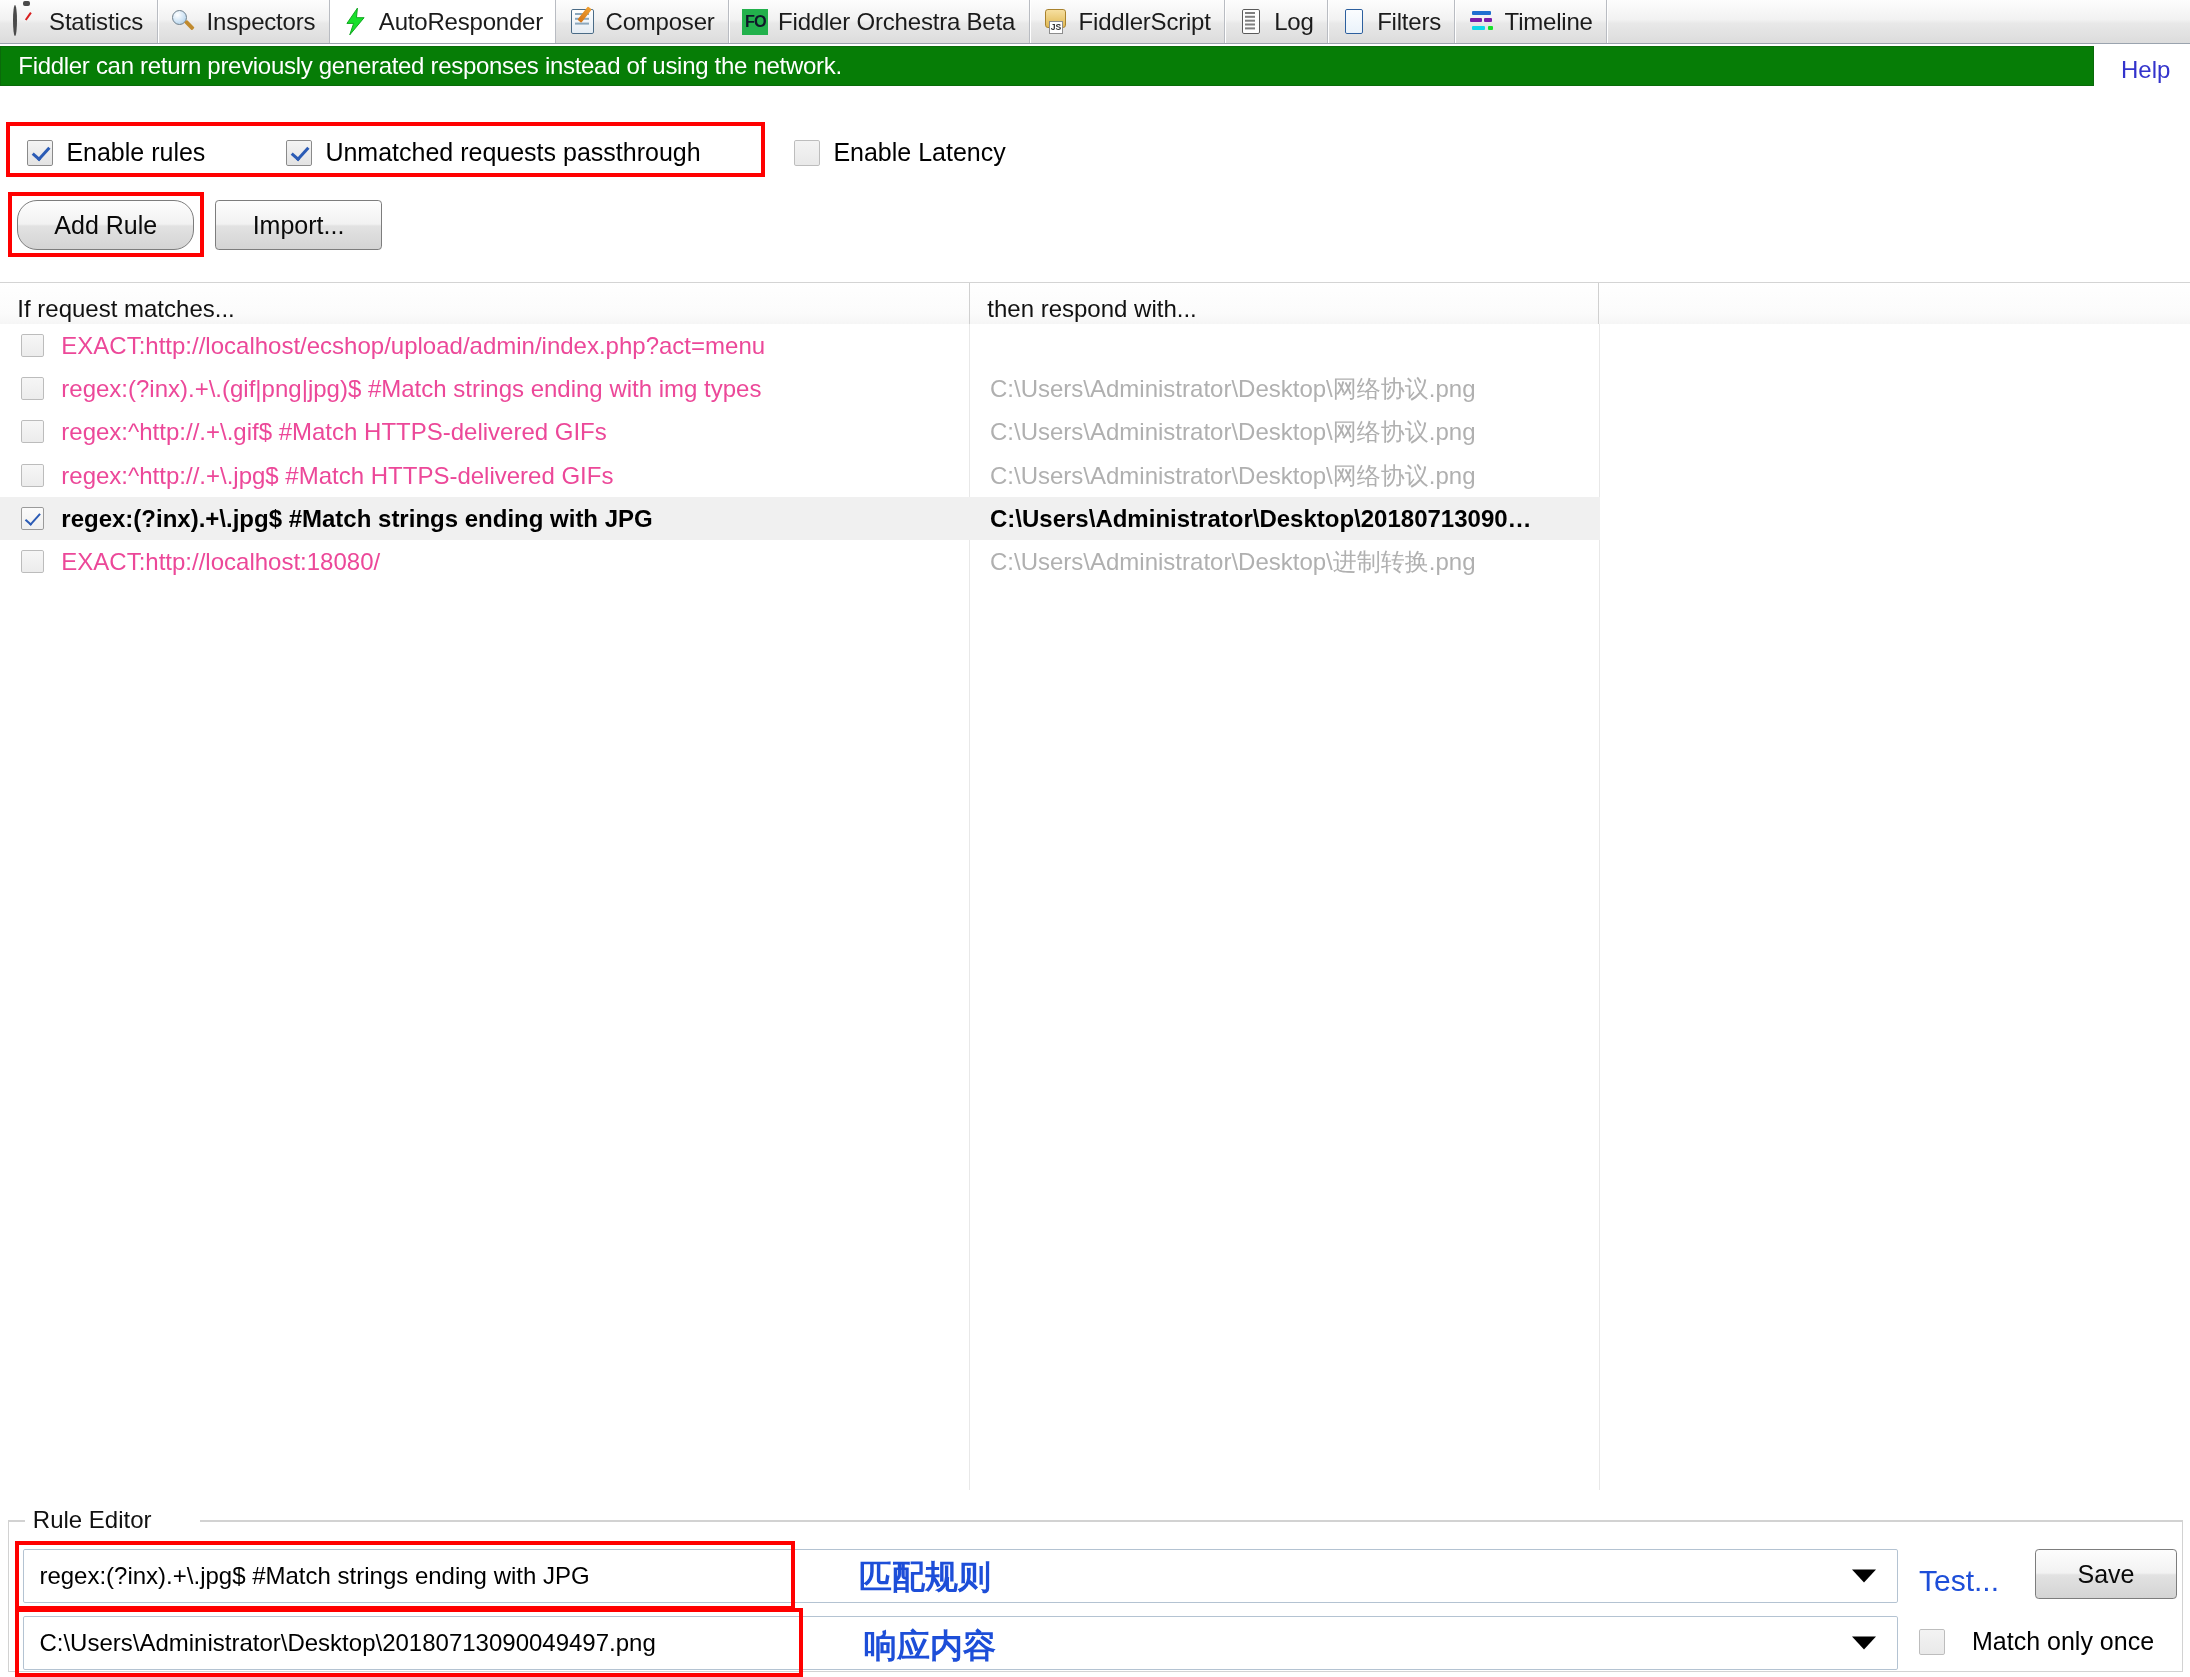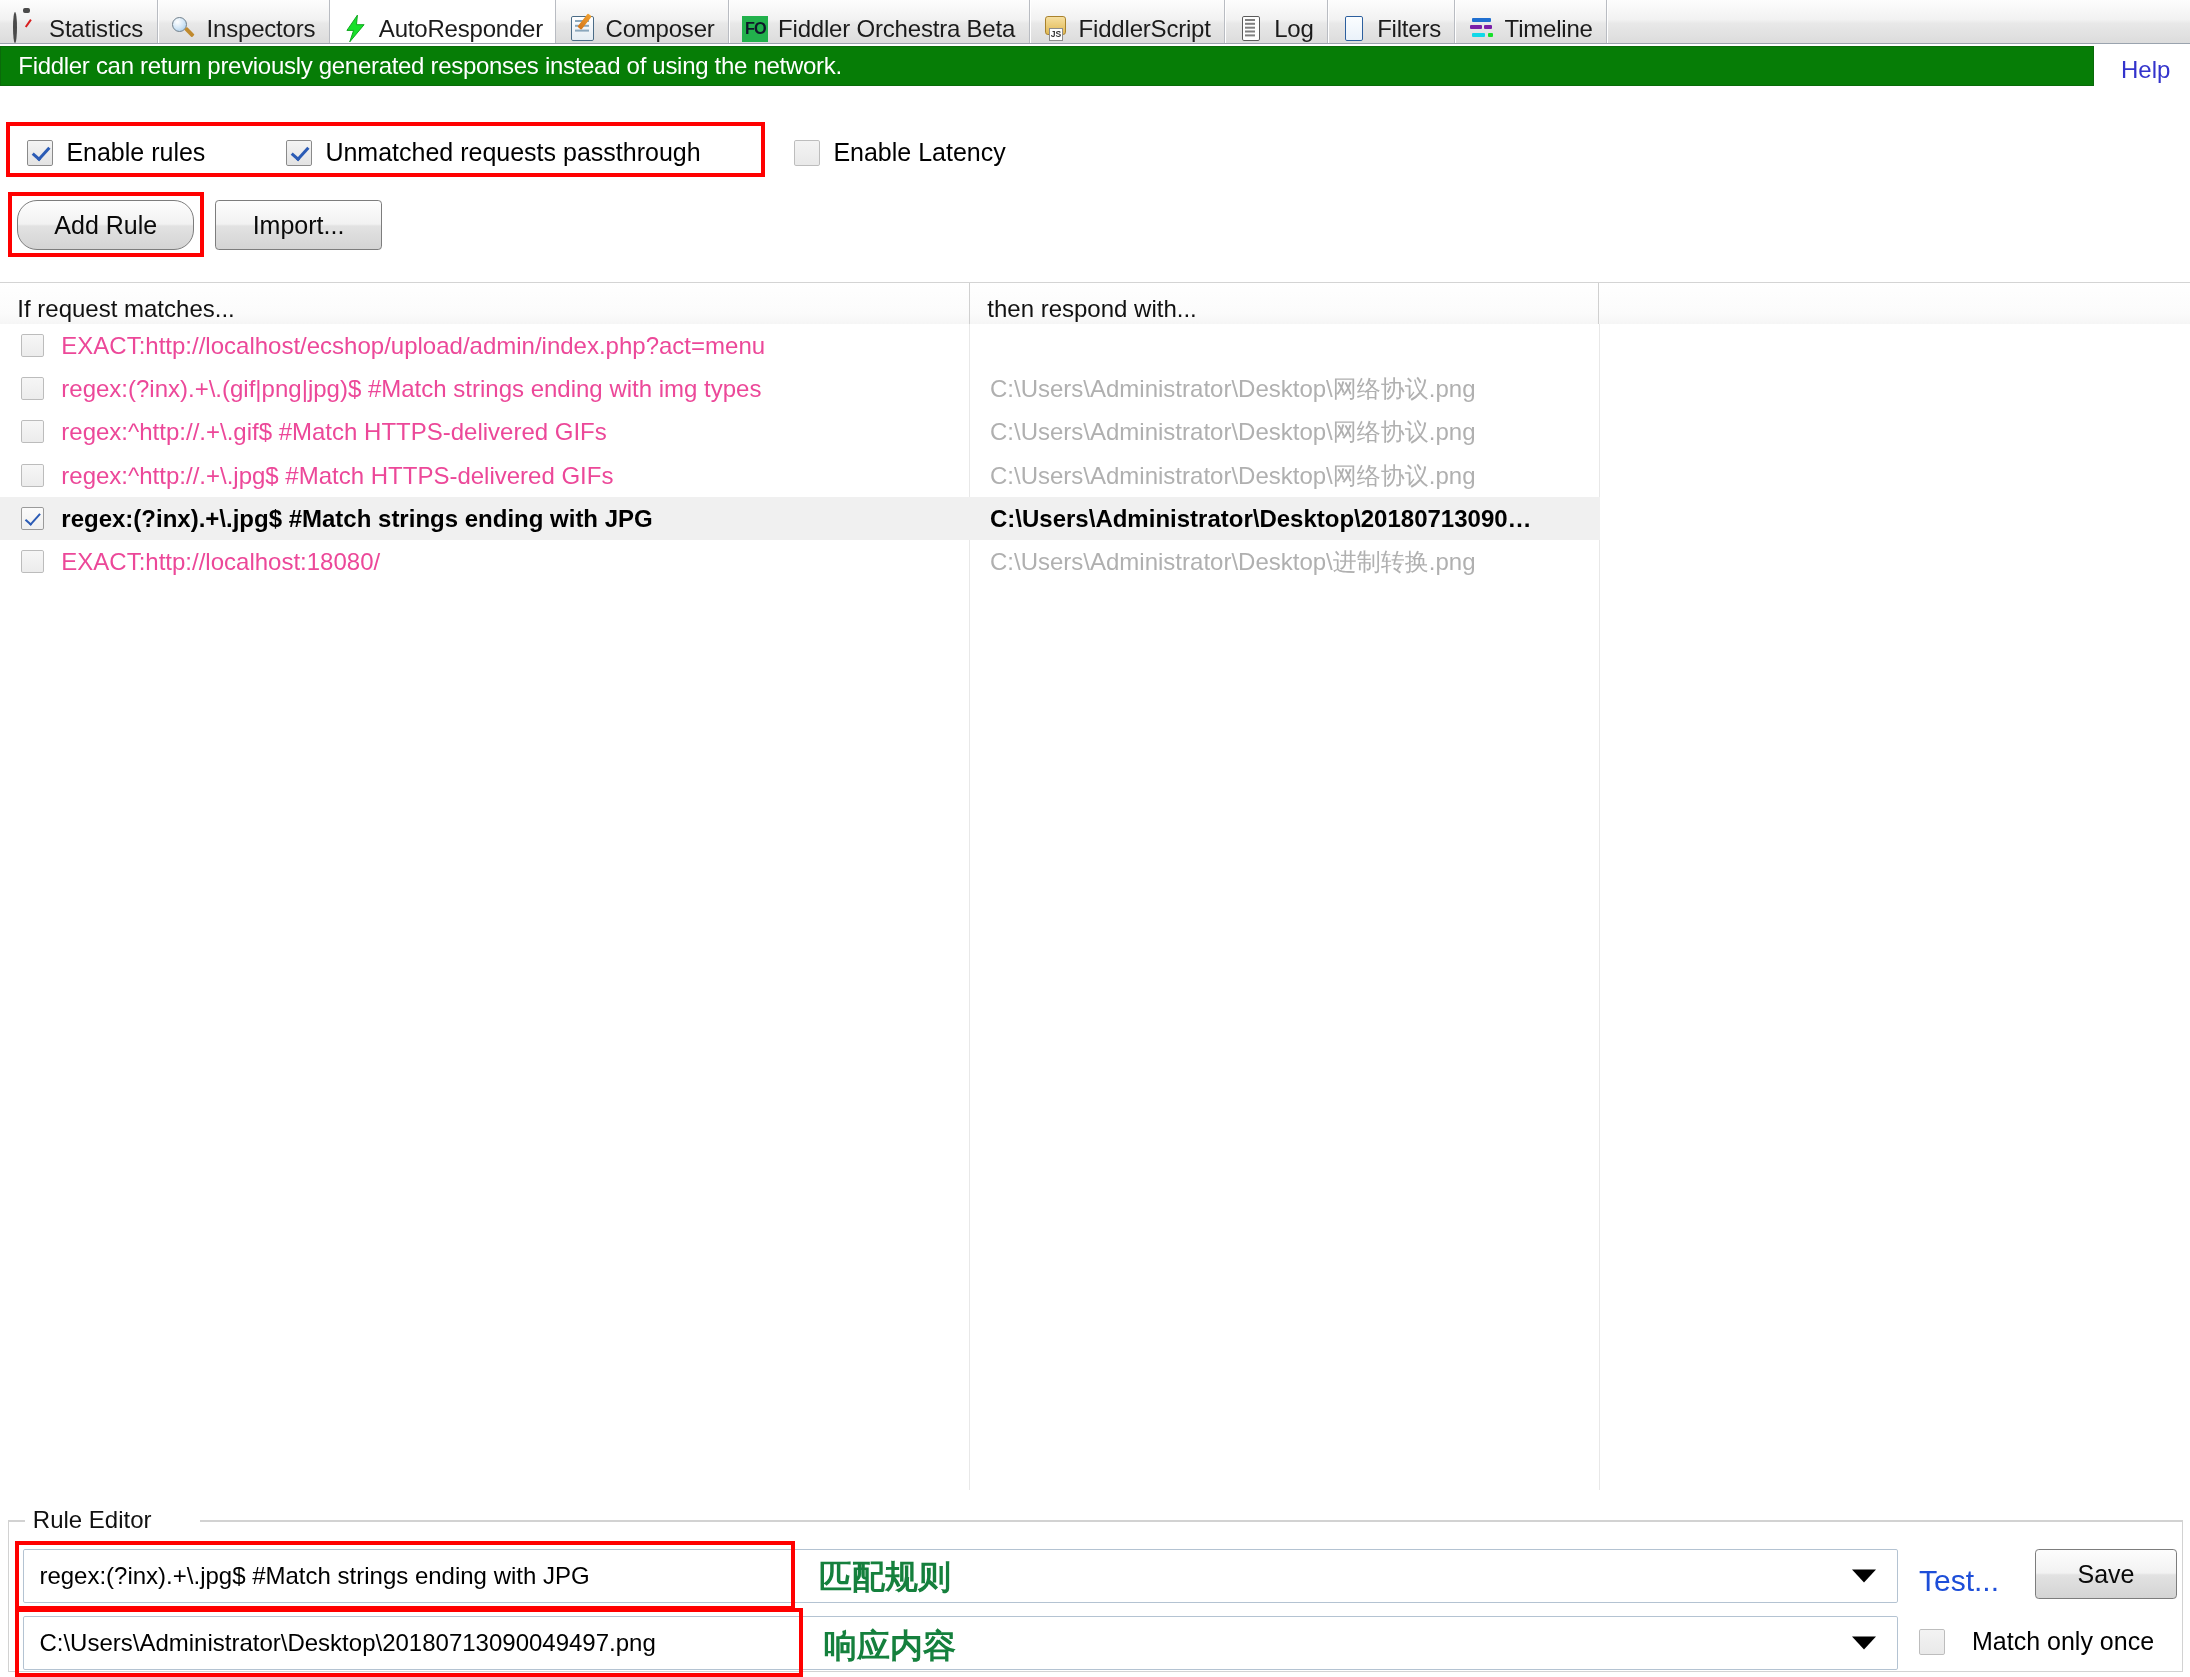--- a/index.html
+++ b/index.html
@@ -12,21 +12,21 @@
   }
 
   
   .tabbar {
     position: absolute; left: 0; top: 0; width: 2190px; height: 44px;
     background: linear-gradient(to bottom, #fdfdfd 0%, #f2f2f2 45%, #e8e8e8 55%, #dcdcdc 100%);
     border-bottom: 1.9px solid #9aa3ae;
     display: flex; align-items: stretch;
   }
   .tab {
-    display: flex; align-items: flex-end; gap: 8.6px;
+    display: flex; align-items: center; gap: 8.6px;
     padding: 0 13.4px 0 11.5px;
     position: relative;
     border-right: 1px solid #b9bcc2;
     box-shadow: 1px 0 0 #ffffff;
     font-size: 24px;
     color: #1b1b1b;
     white-space: nowrap;
     letter-spacing: -0.2px;
   }
   .tab.selected {
@@ -217,22 +217,22 @@
   .combo {
     position: absolute; background: #ffffff; border: 1.9px solid #b4c3d2; border-radius: 1.9px;
     display: flex; align-items: center;
   }
   .combo .val { font-size: 24px; color: #000; padding-left: 15.4px; white-space: nowrap; }
   .combo .arrow {
     position: absolute; right: 21px; top: 50%; transform: translateY(-50%);
     width: 0; height: 0; border-left: 12.5px solid transparent; border-right: 12.5px solid transparent;
     border-top: 13.4px solid #000000;
   }
-  .cn-note { position: absolute; font-size: 33px; color: #15803d;
-    font-family: "DejaVu Sans", sans-serif; font-weight: bold; white-space: nowrap; }
+  .cn-note { position: absolute; font-size: 33px; color: #1d4ed8;
+    font-family: "DejaVu Sans", sans-serif; font-weight: bold; white-space: nowrap; margin-left: 40px; }
   .testlink { position: absolute; font-size: 30px; color: #1d4ed8; cursor: pointer; }
   .matchonce { position: absolute; display: flex; align-items: center; gap: 27px; font-size: 25px; color: #000; }
 </style>
 </head>
 <body>
 
 <div class="tabbar">
 
   <div class="tab">
     <span class="tab-ico"><span class="ico-stopwatch"></span></span>

